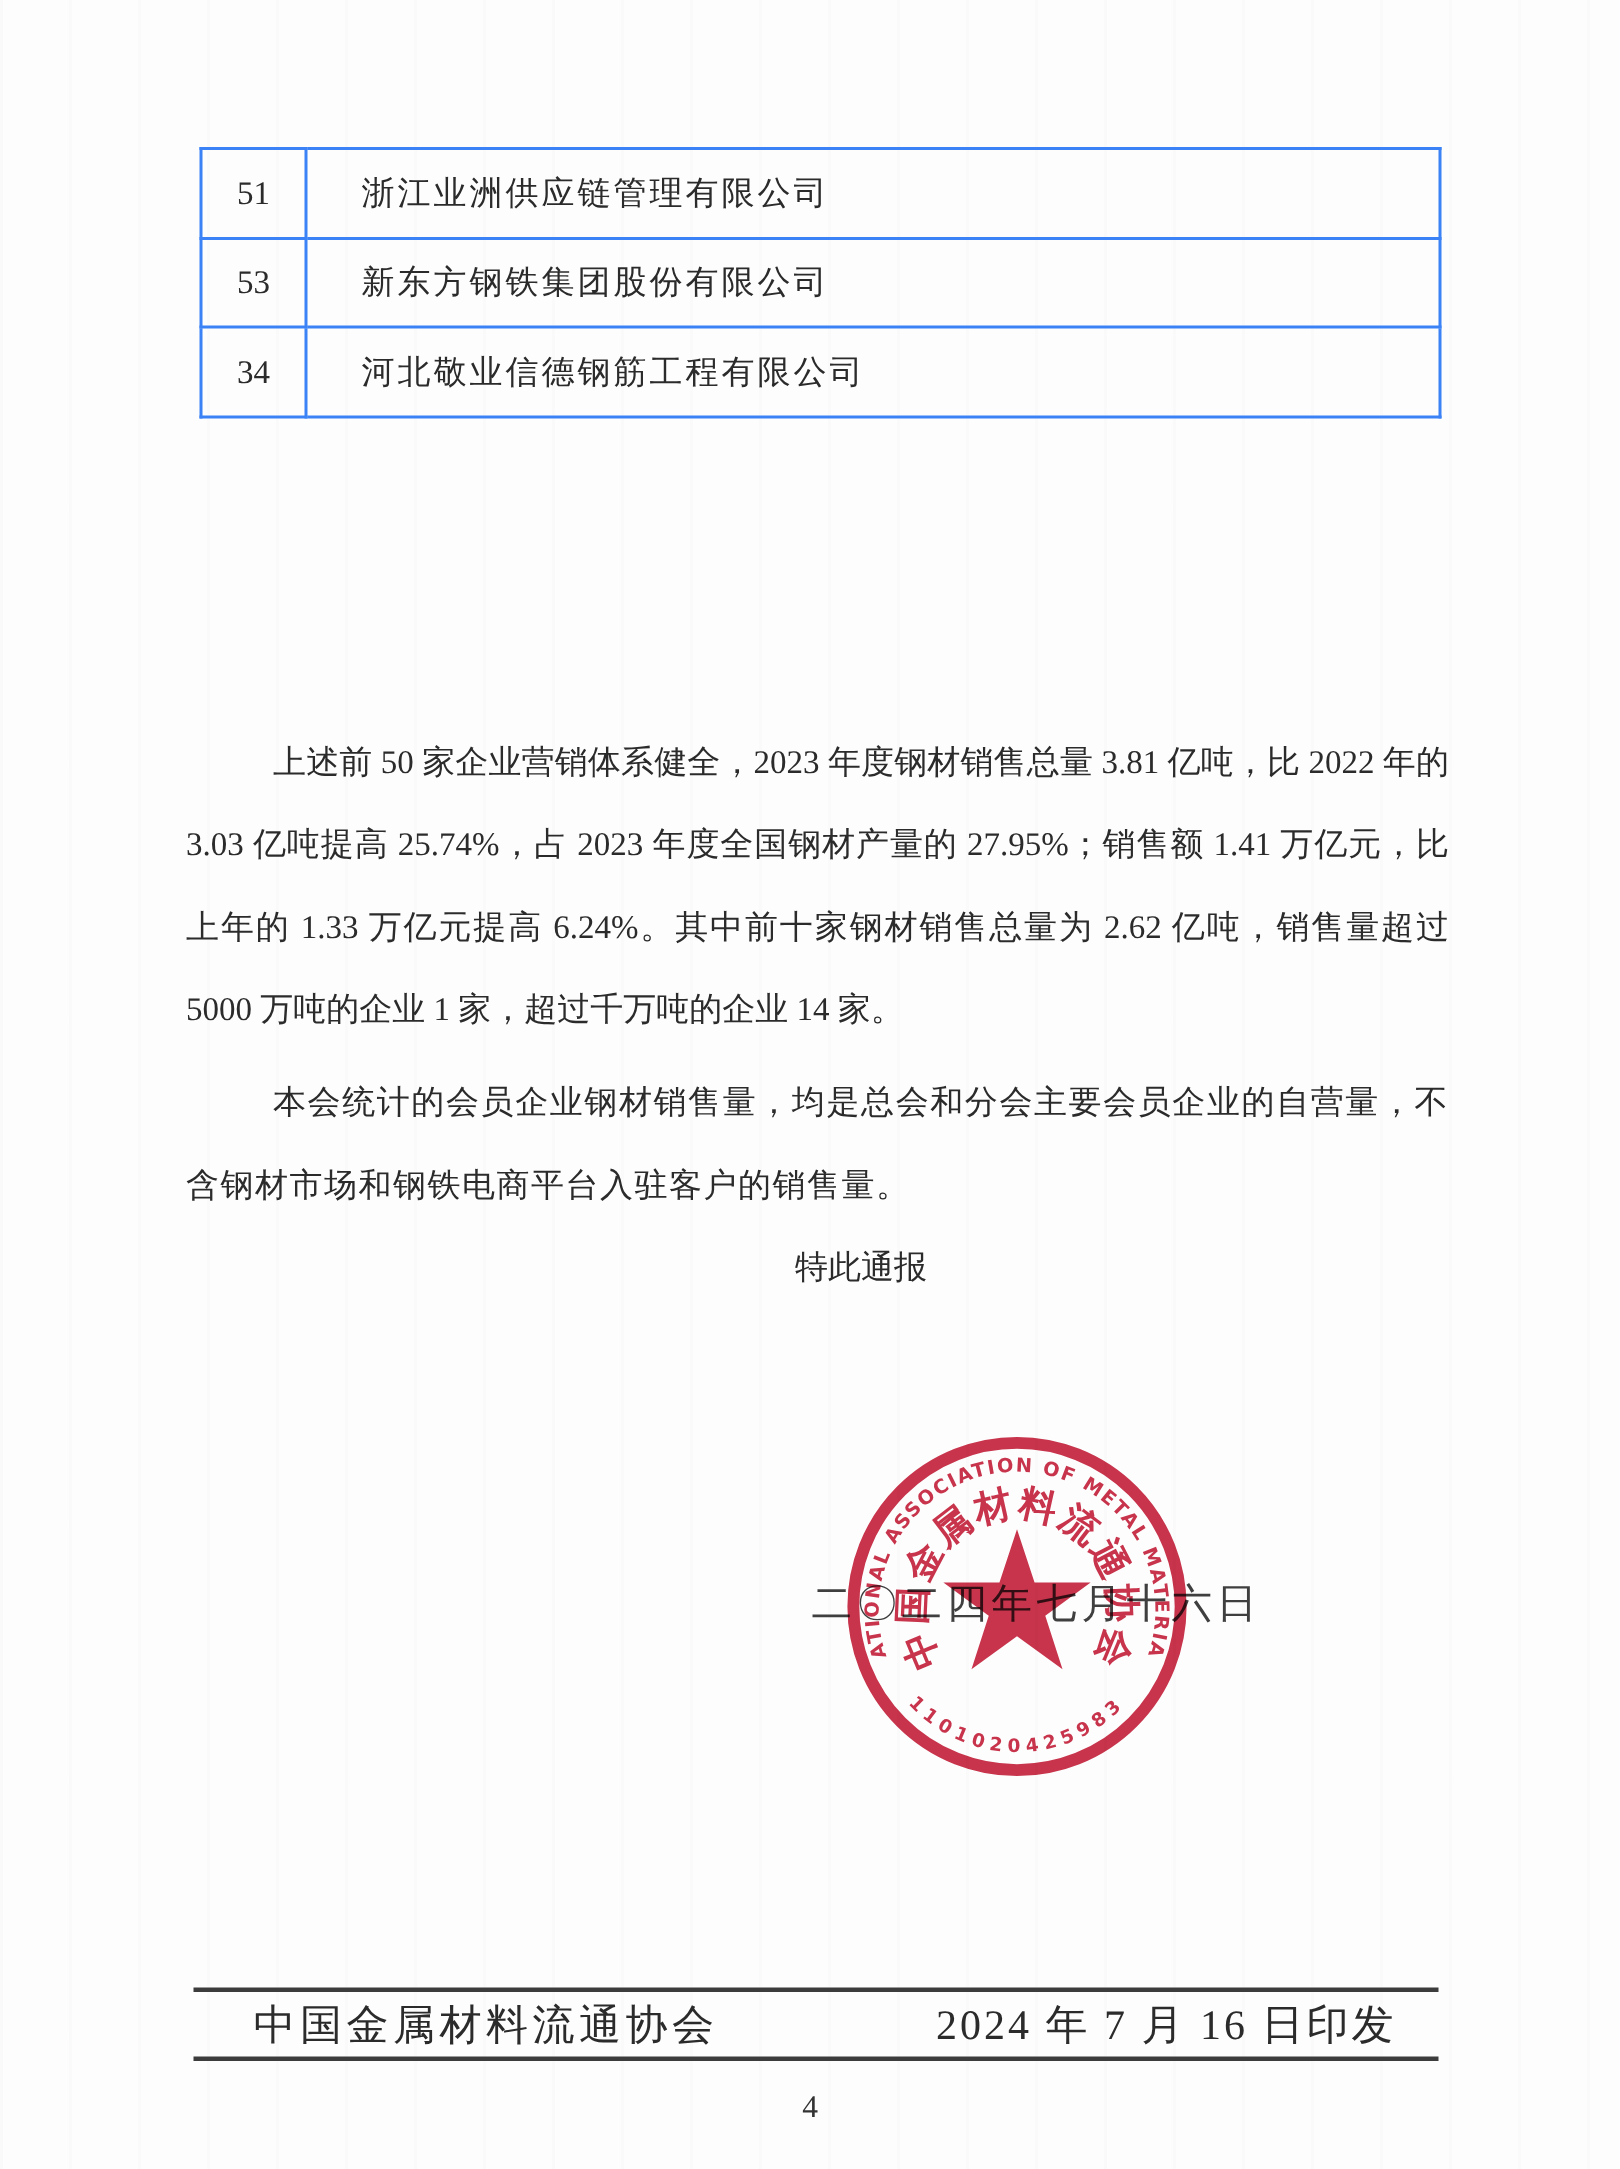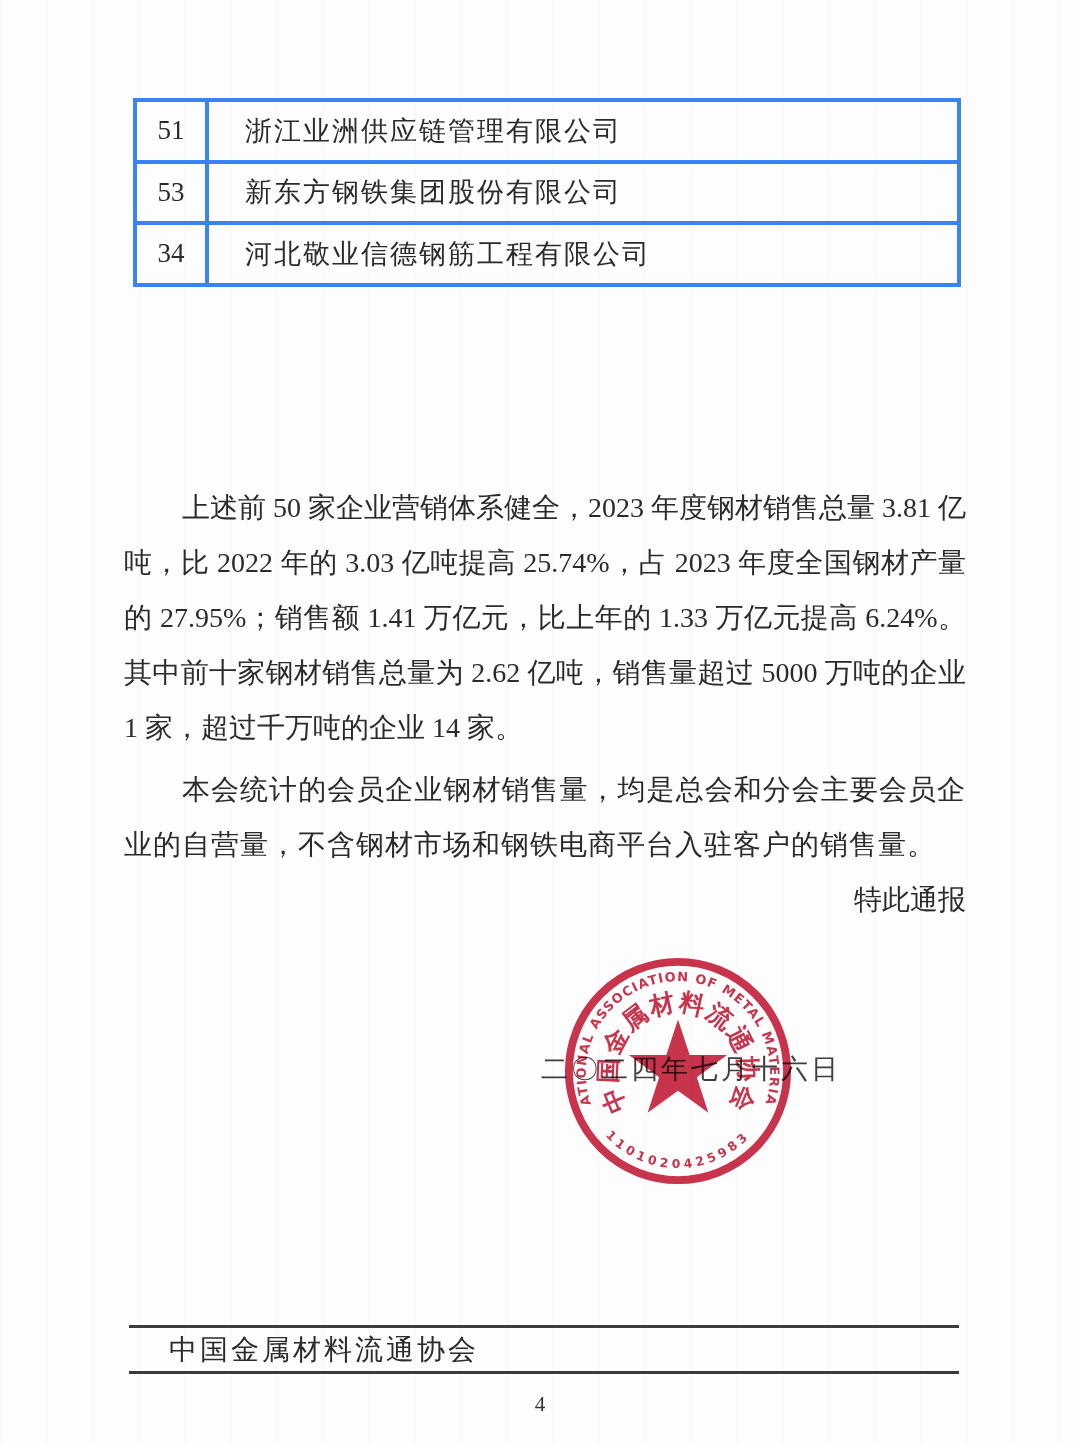--- a/index.html
+++ b/index.html
@@ -13,37 +13,37 @@
     content:"";position:absolute;inset:0;
     background:repeating-linear-gradient(90deg, rgba(0,0,0,0.012) 0 2px, transparent 2px 46px);
     pointer-events:none;
   }
   
   .rank-table{
     position:absolute;left:133px;top:98px;width:828px;
     border-collapse:collapse;table-layout:fixed;
   }
   .rank-table td{
-    border:4px solid #3b82f6;height:55.5px;
-    font-size:27px;vertical-align:middle;
+    border:2px solid #3b82f6;height:55.5px;
+    font-size:22px;vertical-align:middle;
   }
   .rank-table td.rank{width:66px;text-align:center;font-family:"Liberation Serif",serif;}
   .rank-table td.company{padding-left:36px;letter-spacing:2px;}
   
   .body-text{
     position:absolute;left:124px;top:480px;width:842px;
-    font-size:28px;line-height:55px;text-align:justify;
+    font-size:22px;line-height:55px;text-align:justify;
   }
   .body-text p{margin:0;text-indent:58px;}
   .body-text p.bold{
     margin-top:7px;font-weight:400;
     font-family:"Liberation Sans","DejaVu Sans",sans-serif;
     letter-spacing:1px;
   }
-  .body-text p.closing{text-align:right;}
+  .body-text p.closing{text-align:center;}
   
   .date-line{
     position:absolute;left:541px;top:1051px;width:320px;
     font-size:27px;letter-spacing:3px;color:#3f3f3f;font-weight:400;
     white-space:nowrap;
   }
   
   .seal{
     position:absolute;left:557px;top:950px;width:242px;height:242px;
     mix-blend-mode:multiply;opacity:0.93;
@@ -118,17 +118,18 @@
       <textPath href="#arc-cn" startOffset="50%">中国金属材料流通协会</textPath>
     </text>
     <text class="digits" fill="#c5243e" text-anchor="middle">
       <textPath href="#arc-num" startOffset="50%">1101020425983</textPath>
     </text>
   </svg>
 
   <div class="footer-rule top"></div>
   <div class="footer-row">
     <span class="issuer">中国金属材料流通协会</span>
+    <span class="printdate">2024 年 7 月 16 日印发</span>
   </div>
   <div class="footer-rule bottom"></div>
 
   <div class="page-number">4</div>
 </div>
 
 </body></html>

